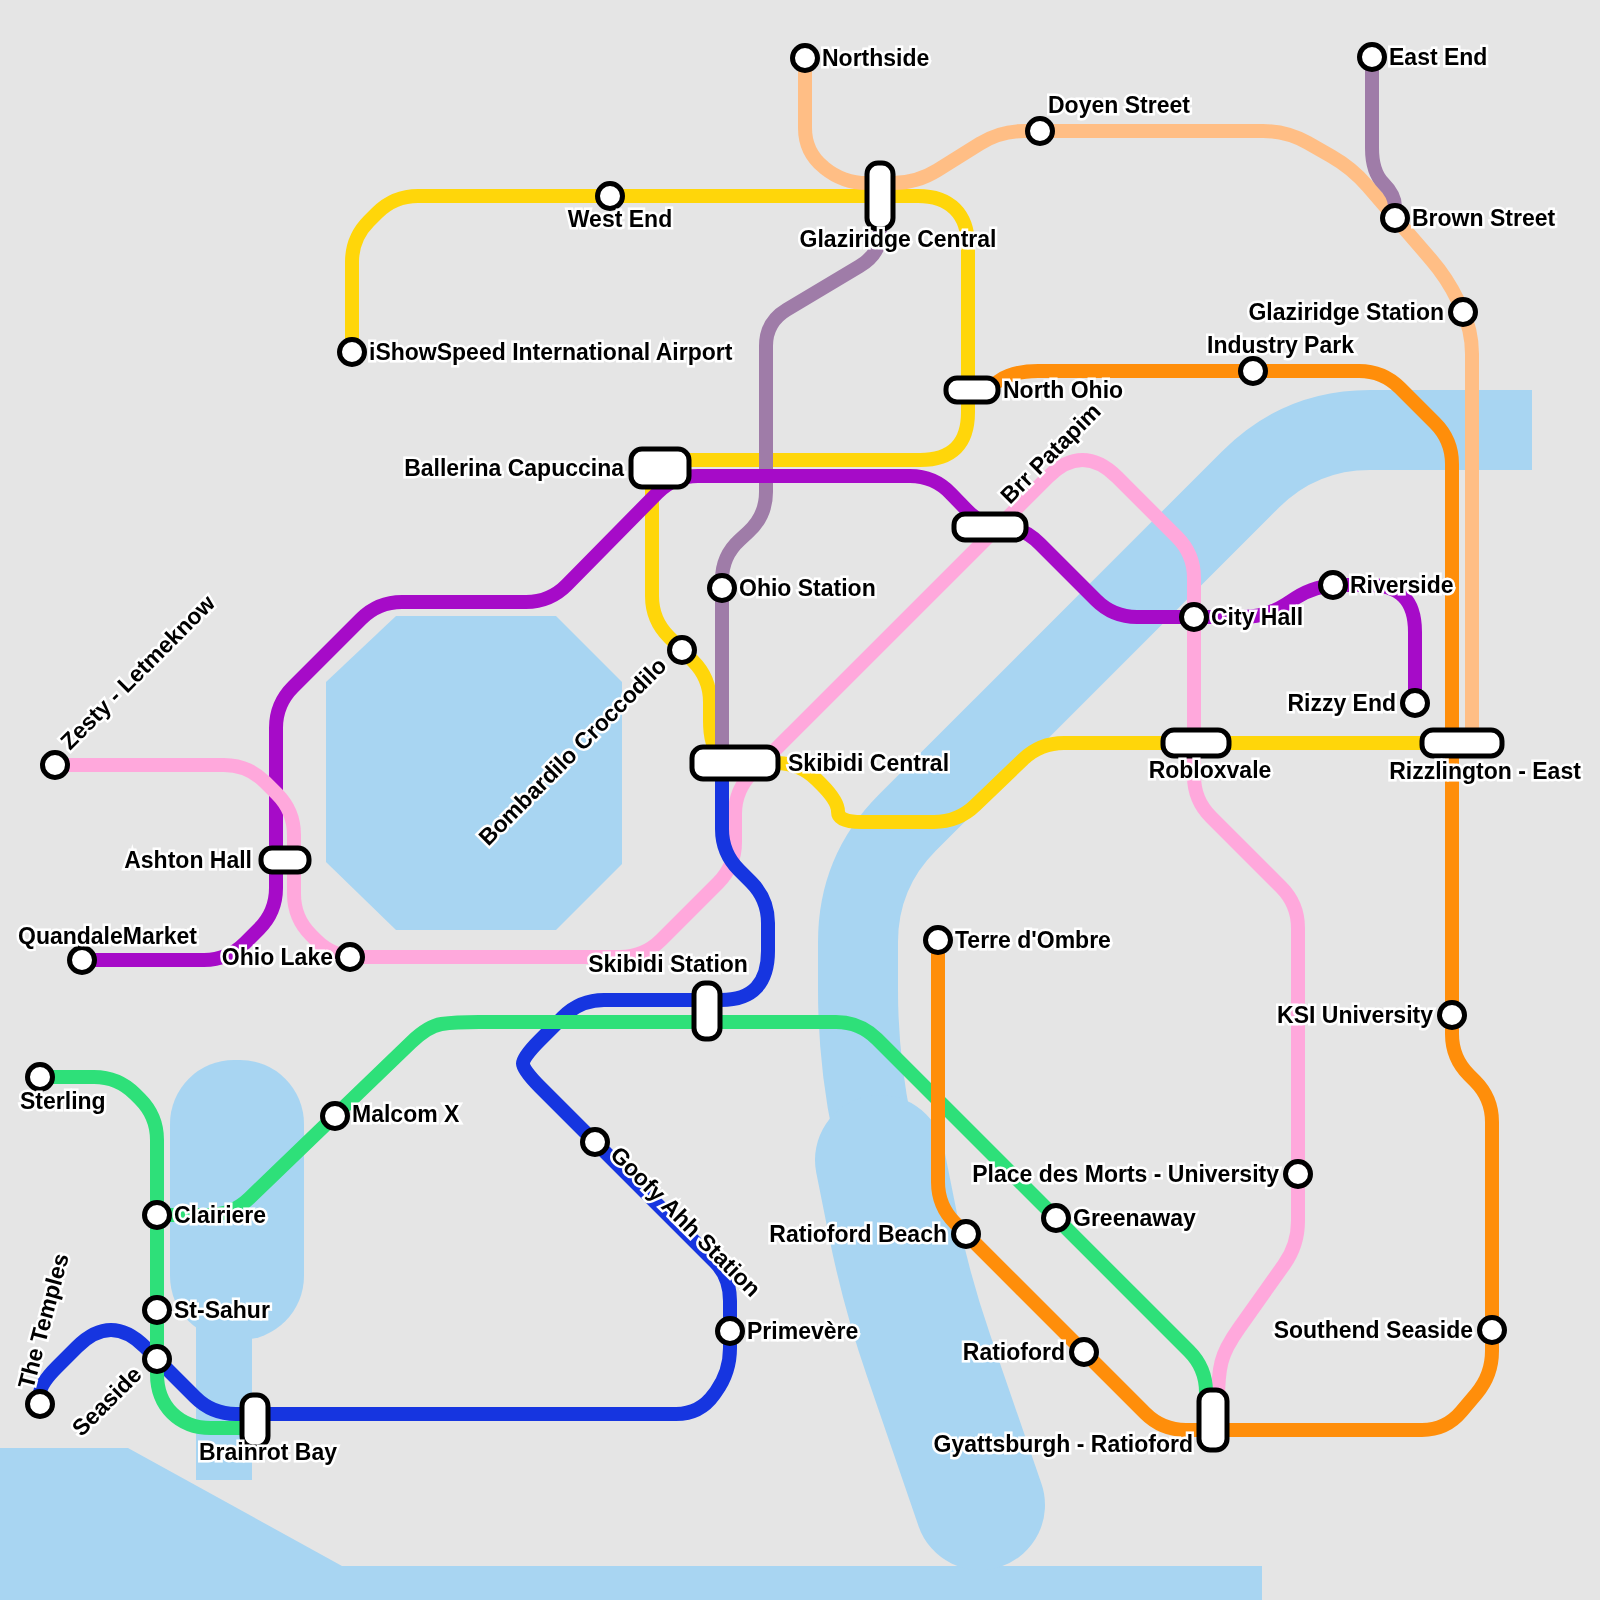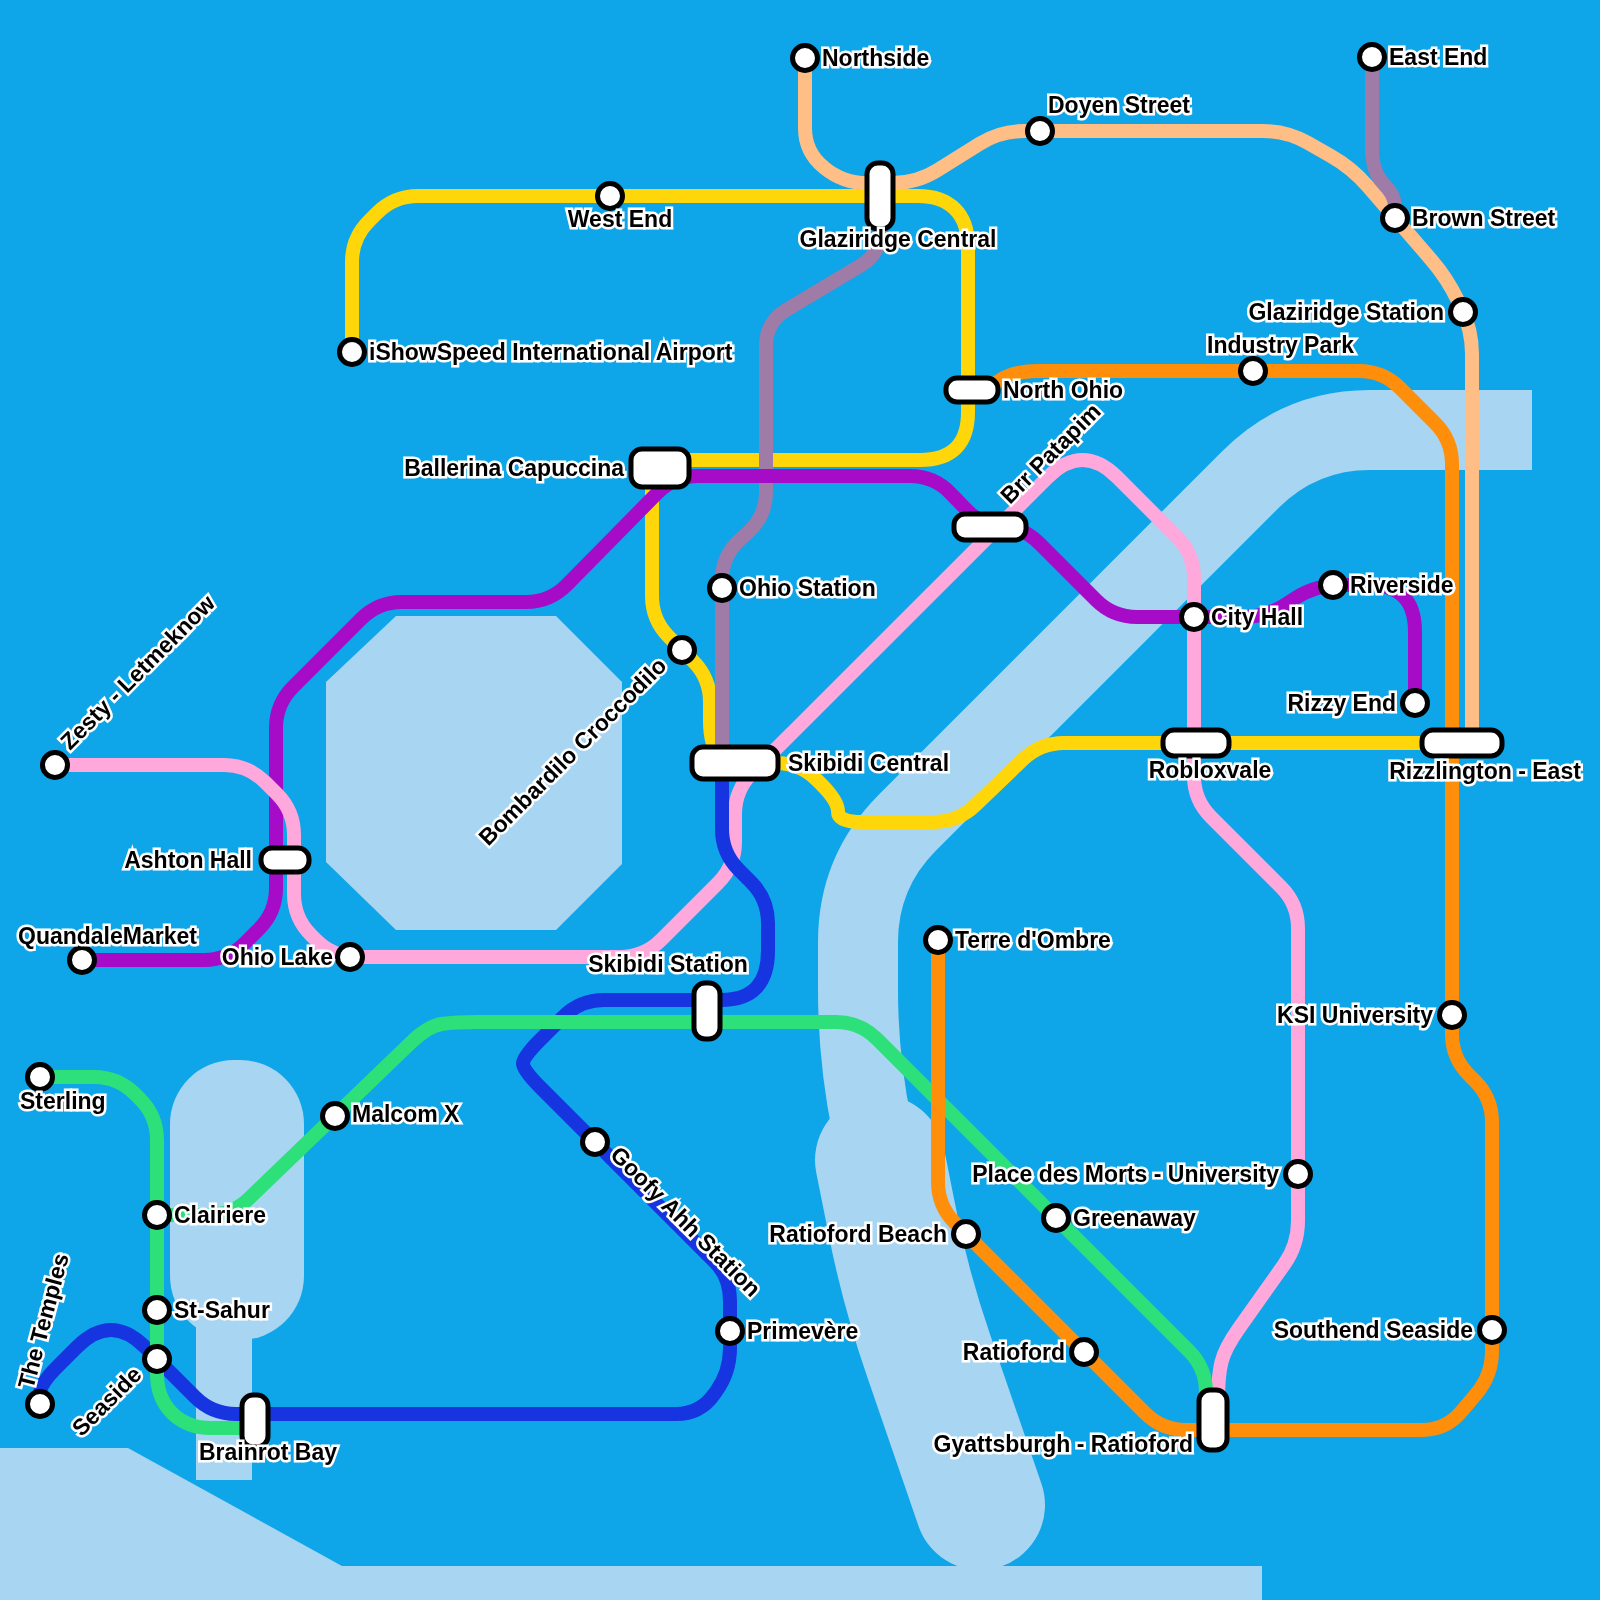--- a/index.html
+++ b/index.html
@@ -1,16 +1,16 @@
 <!DOCTYPE html>
 <html><head>
 <meta charset="utf-8">
 <style>
   html,body{margin:0;padding:0;background:#ffffff;}
-  .map-wrap{position:relative;width:1600px;height:1600px;background:#0ea5e9;overflow:hidden;}
+  .map-wrap{position:relative;width:1600px;height:1600px;background:#e5e5e5;overflow:hidden;}
   svg{display:block;}
   text{user-select:none;}
 </style>
 </head>
 <body>
 
 <main class="map-wrap">
   <svg id="map-svg" viewBox="0 0 1600 1600" width="1600" height="1600" xmlns="http://www.w3.org/2000/svg">
       <g>
         <polygon points="0,1448 128,1448 342,1566 1262,1566 1262,1600 0,1600" fill="#A8D5F2"></polygon>

